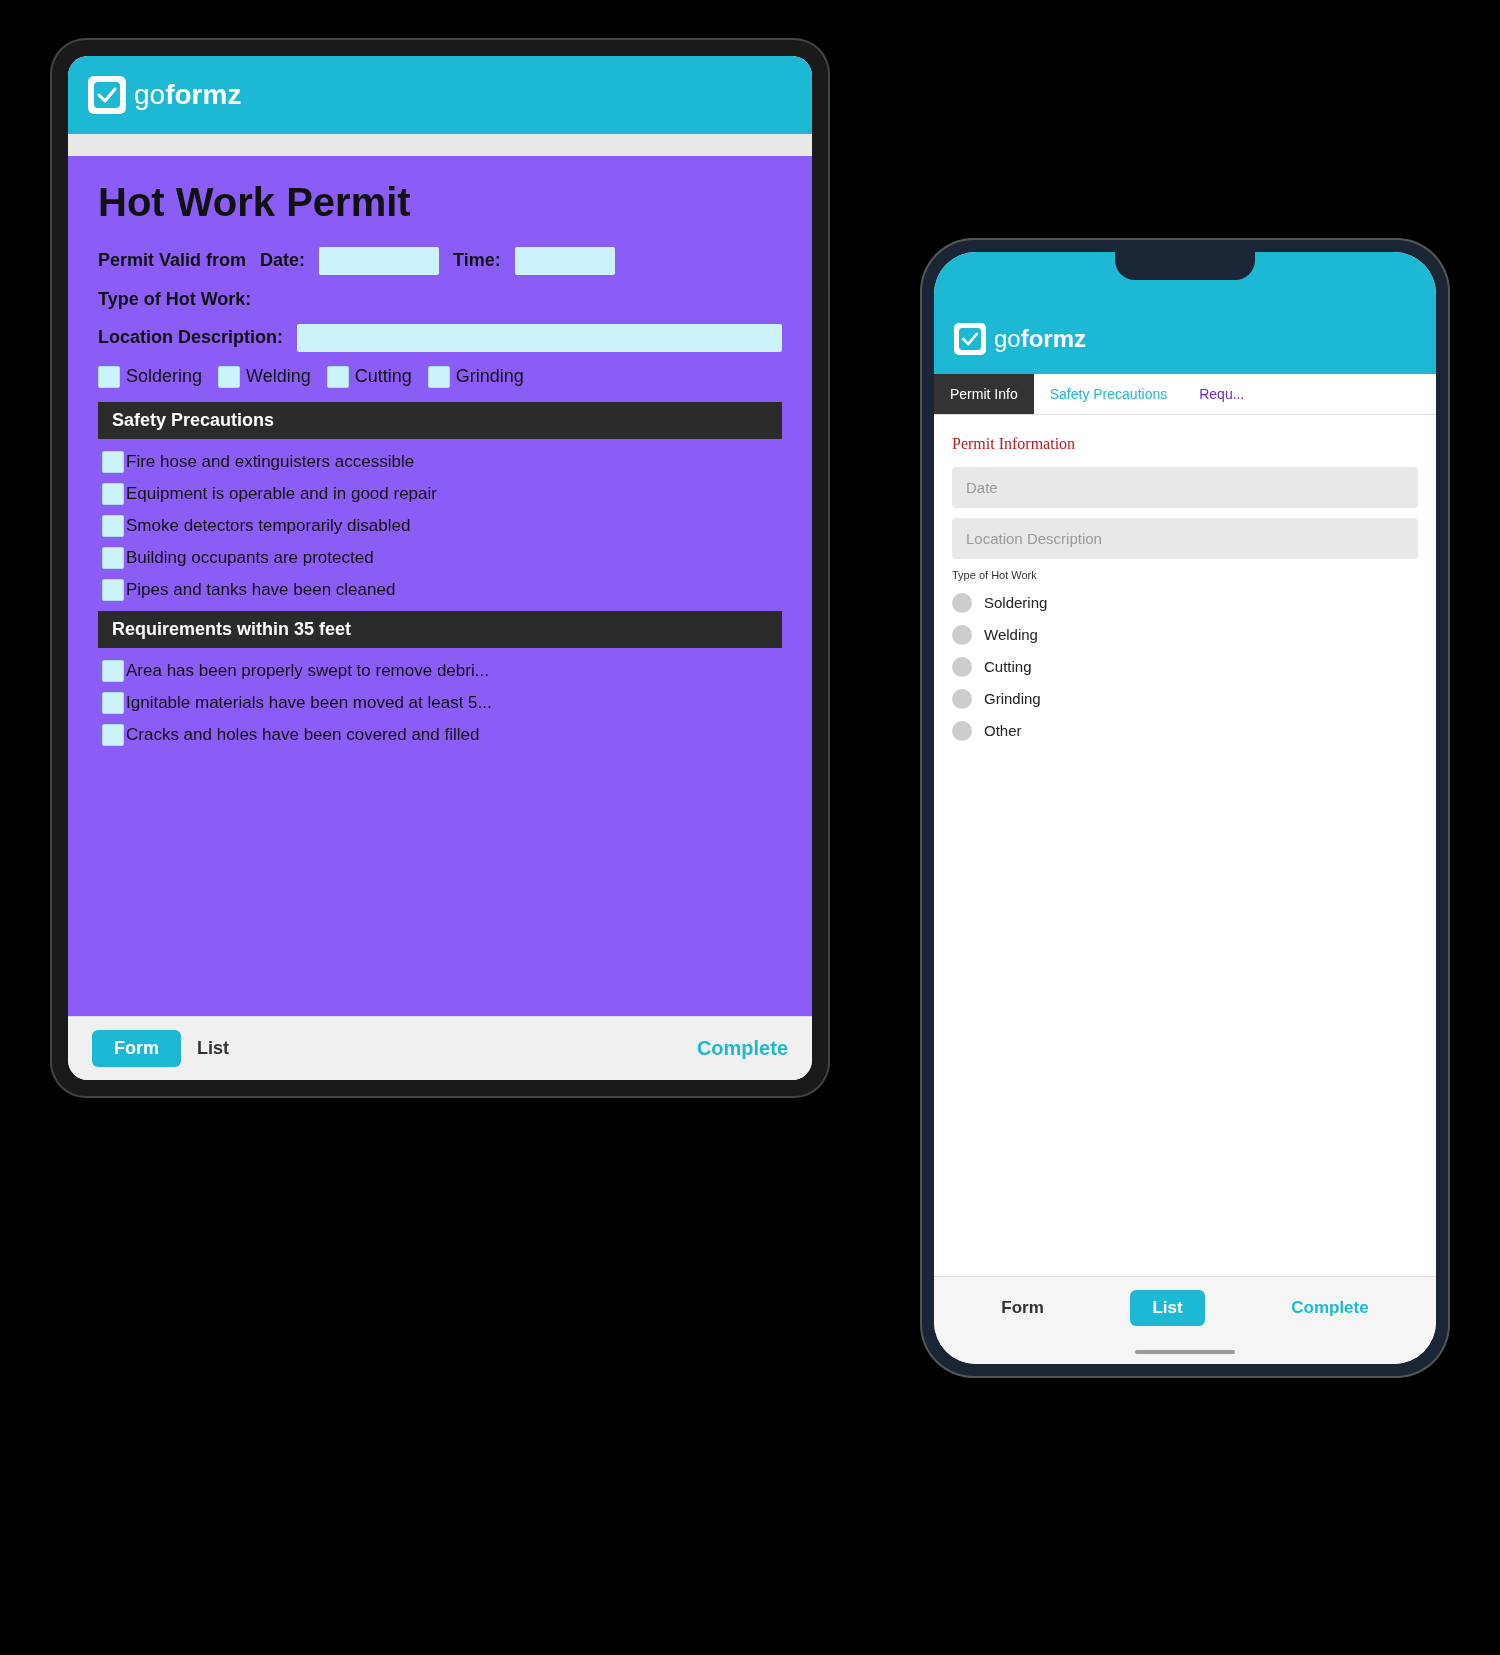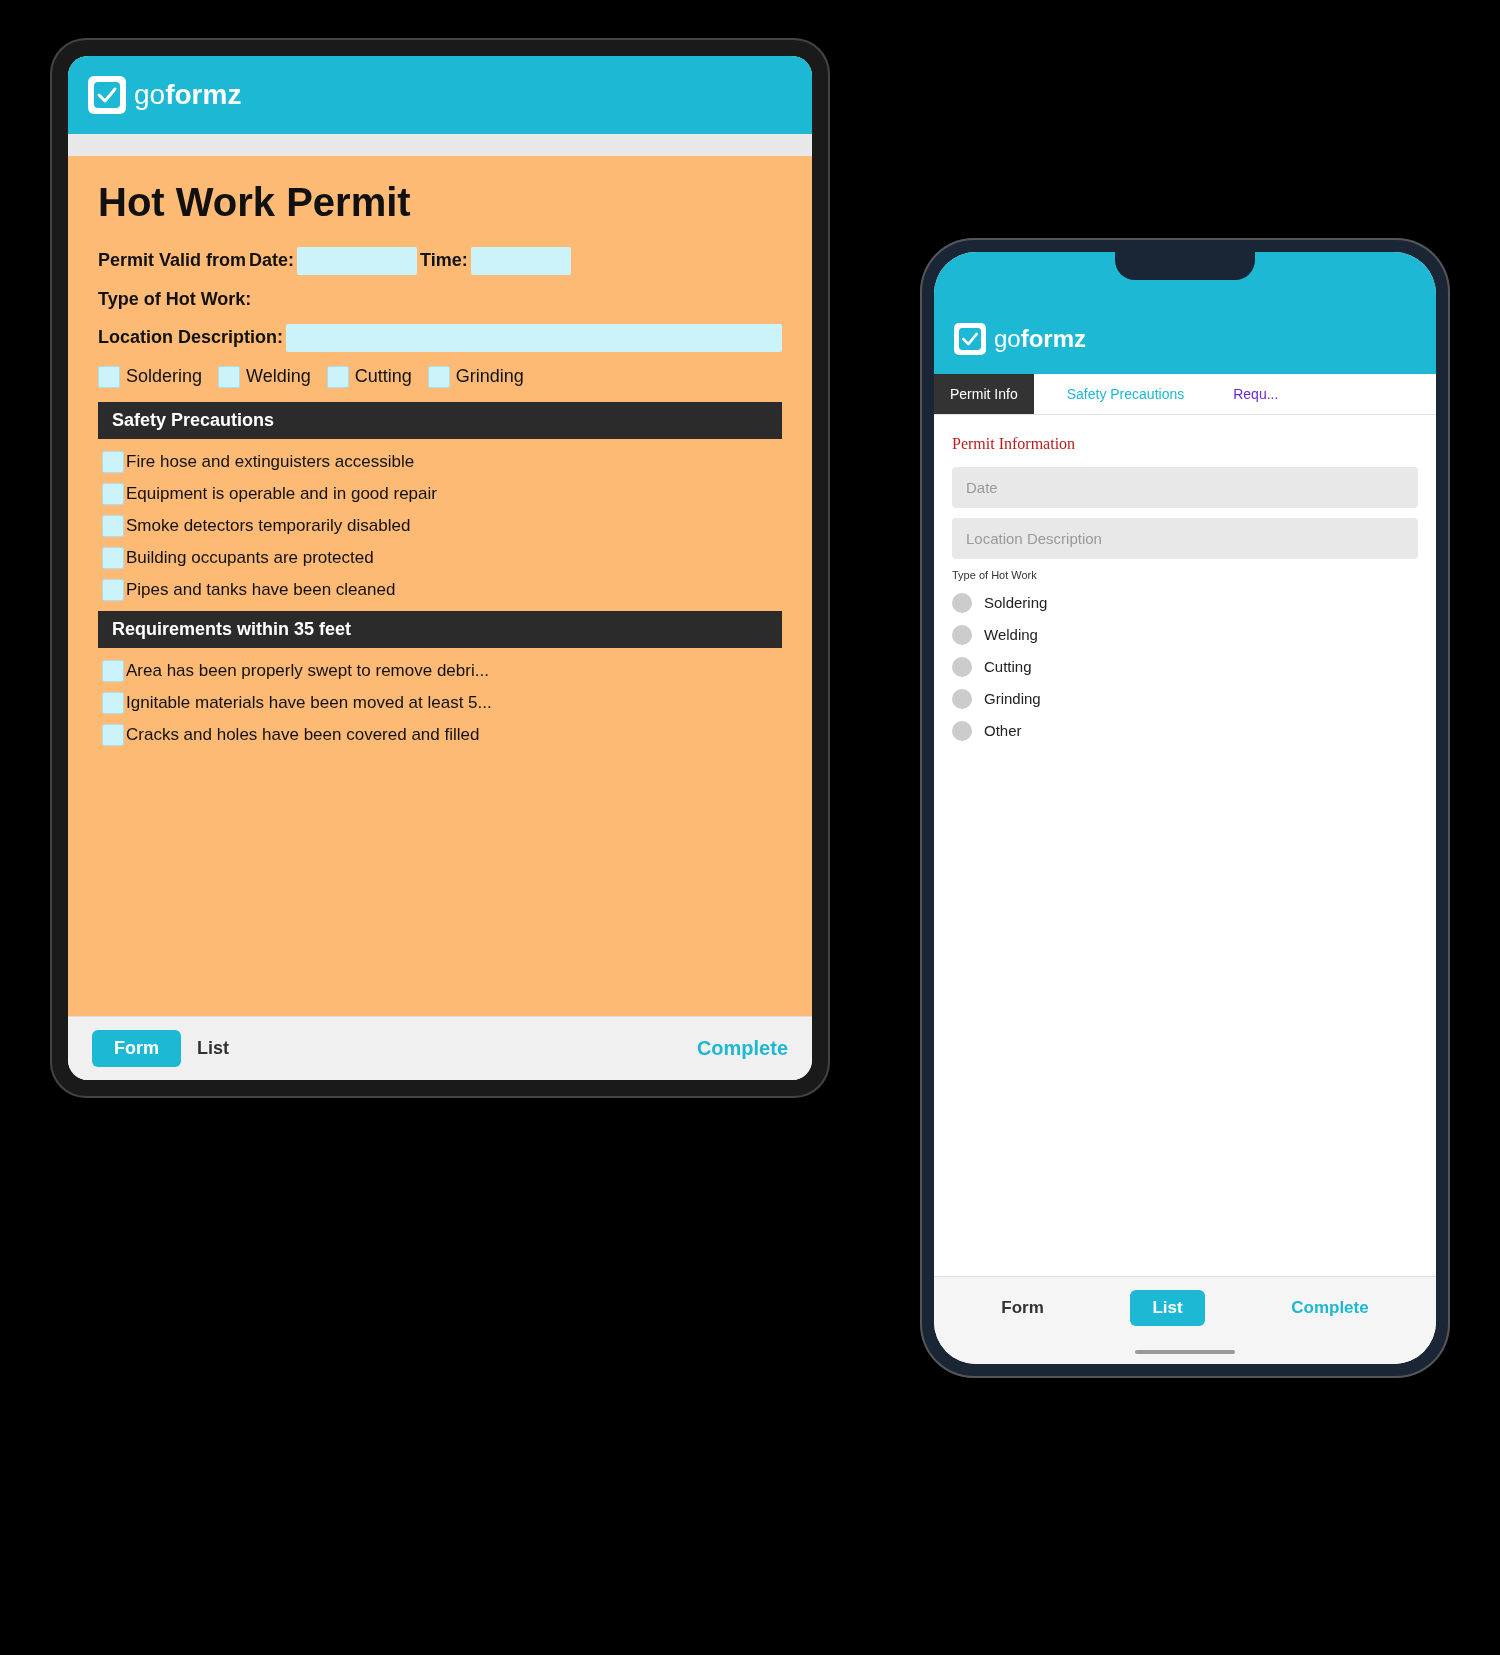--- a/index.html
+++ b/index.html
@@ -86,36 +86,36 @@
     .tablet-gray-bar {
       background: #e8e8e8;
       height: 22px;
       flex-shrink: 0;
     }
 
     .tablet-content {
       flex: 1;
       padding: 24px 30px;
       overflow: hidden;
-      background: #fdba74;
+      background: #8b5cf6;
     }
 
     .form-title {
       font-size: 40px;
       font-weight: 800;
       color: #111;
       margin-bottom: 22px;
     }
 
     .form-row {
       display: flex;
       align-items: center;
       margin-bottom: 14px;
       flex-wrap: wrap;
-      gap: 3px;
+      gap: 14px;
     }
 
     .form-label {
       font-size: 18px;
       font-weight: 700;
       color: #111;
       white-space: nowrap;
     }
 
     .form-input-blue {
@@ -293,21 +293,20 @@
       align-items: center;
       justify-content: center;
       margin-right: 8px;
     }
 
     .phone-tabs {
       display: flex;
       border-bottom: 1px solid #e0e0e0;
       background: #fff;
       flex-shrink: 0;
-      gap: 17px;
     }
 
     .phone-tab {
       padding: 12px 16px;
       font-size: 14px;
       font-weight: 500;
       cursor: pointer;
       white-space: nowrap;
     }
 

